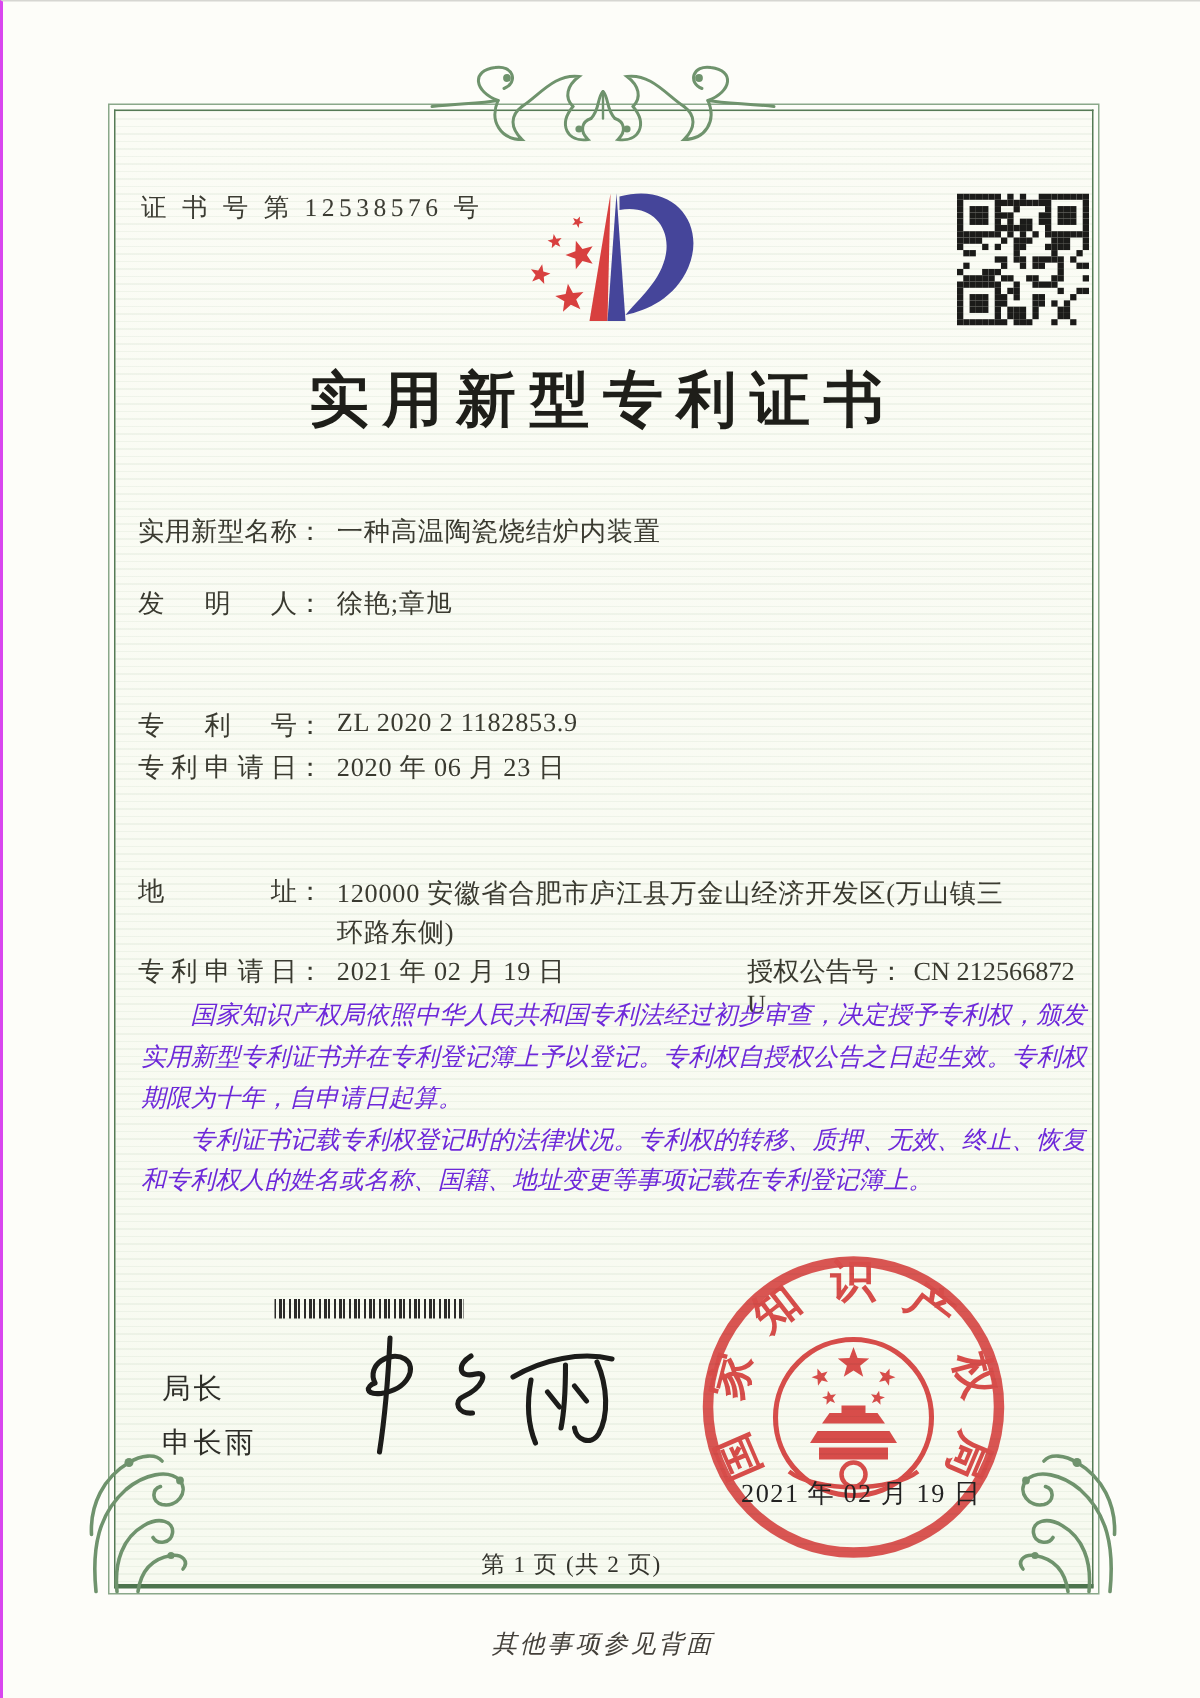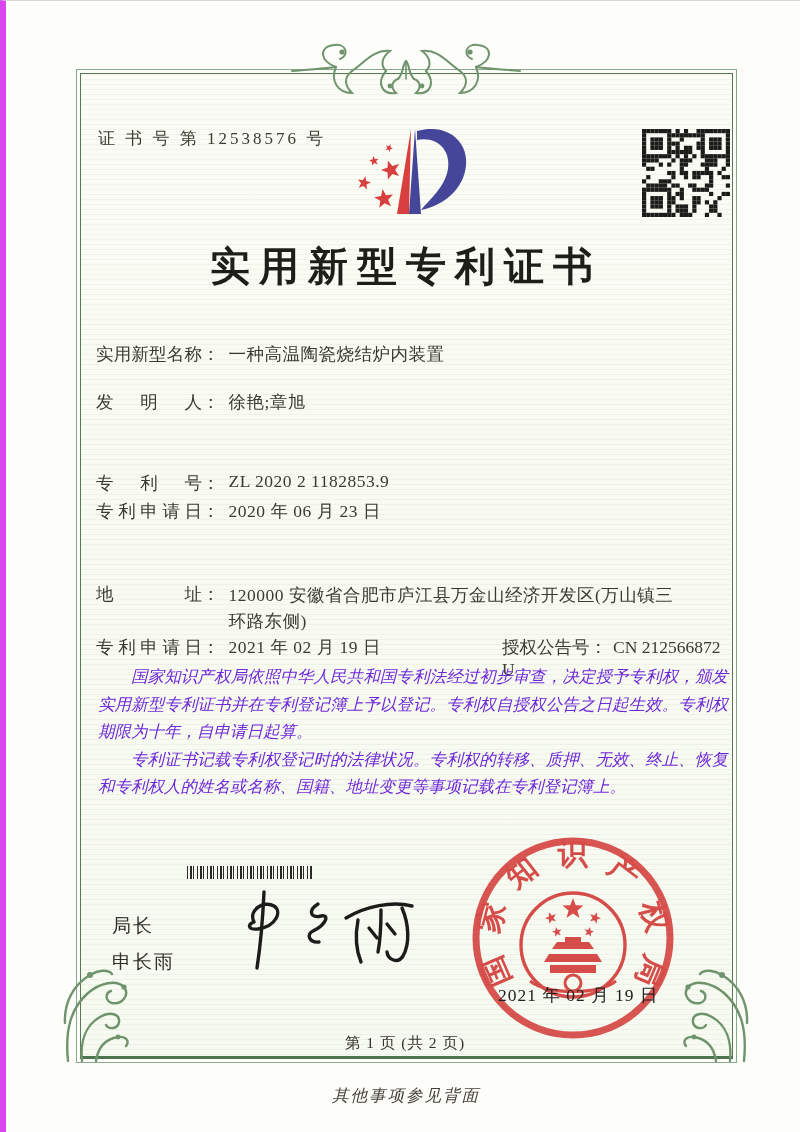--- a/index.html
+++ b/index.html
@@ -1,21 +1,21 @@
 <!DOCTYPE html>
 <html><head>
 <meta charset="utf-8">
 <style>
   * { margin:0; padding:0; box-sizing:border-box; }
   html,body { background:#e9e9e7; }
   .page {
     position:relative; width:800px; height:1132px; margin:0 auto;
     background:#fdfdf9; overflow:hidden;
     font-family:"Liberation Serif","DejaVu Serif",serif;
-    border-left:6px solid #d946ef; border-top:1px solid #d6d6d2;
+    border-left:2px solid #d946ef; border-top:1px solid #d6d6d2;
   }
   
   .frame-outer {
     position:absolute; left:70px; top:68px; width:661px; height:994px;
     border:1px solid #8aa88a;
   }
   .frame-inner {
     position:absolute; left:3px; top:3px; right:3px; bottom:3px;
     border:1px solid #557a55; border-bottom:3px solid #4d744e;
     background:
@@ -61,21 +61,21 @@
   .signer-title { position:absolute; left:106px; top:912px; font-size:19px; color:#2e2e28;
     font-family:"Liberation Sans","DejaVu Sans",sans-serif; letter-spacing:2px; }
   .signer-name  { position:absolute; left:106px; top:948px; font-size:19px; color:#2e2e28;
     font-family:"Liberation Sans","DejaVu Sans",sans-serif; letter-spacing:2px; }
   .seal-date {
     position:absolute; left:492px; top:982px; font-size:17.5px; color:#222;
     letter-spacing:1px; z-index:5;
   }
   .page-num {
     position:absolute; left:0; top:1032px; width:758px; text-align:center;
-    font-size:15.5px; color:#33332c; letter-spacing:1px;margin-left:20px;
+    font-size:15.5px; color:#33332c; letter-spacing:1px;
   }
   .back-note {
     position:absolute; left:0; top:1084px; width:800px; text-align:center;
     font-size:16.5px; color:#44403a; font-style:italic; letter-spacing:2px;
   }
   .seal-wrap { position:absolute; left:452px; top:822px; width:230px; height:230px;
     mix-blend-mode:multiply; opacity:0.93; z-index:4; }
   .sig-wrap { position:absolute; left:224px; top:884px; width:190px; height:90px; z-index:3; }
 </style>
 </head>

